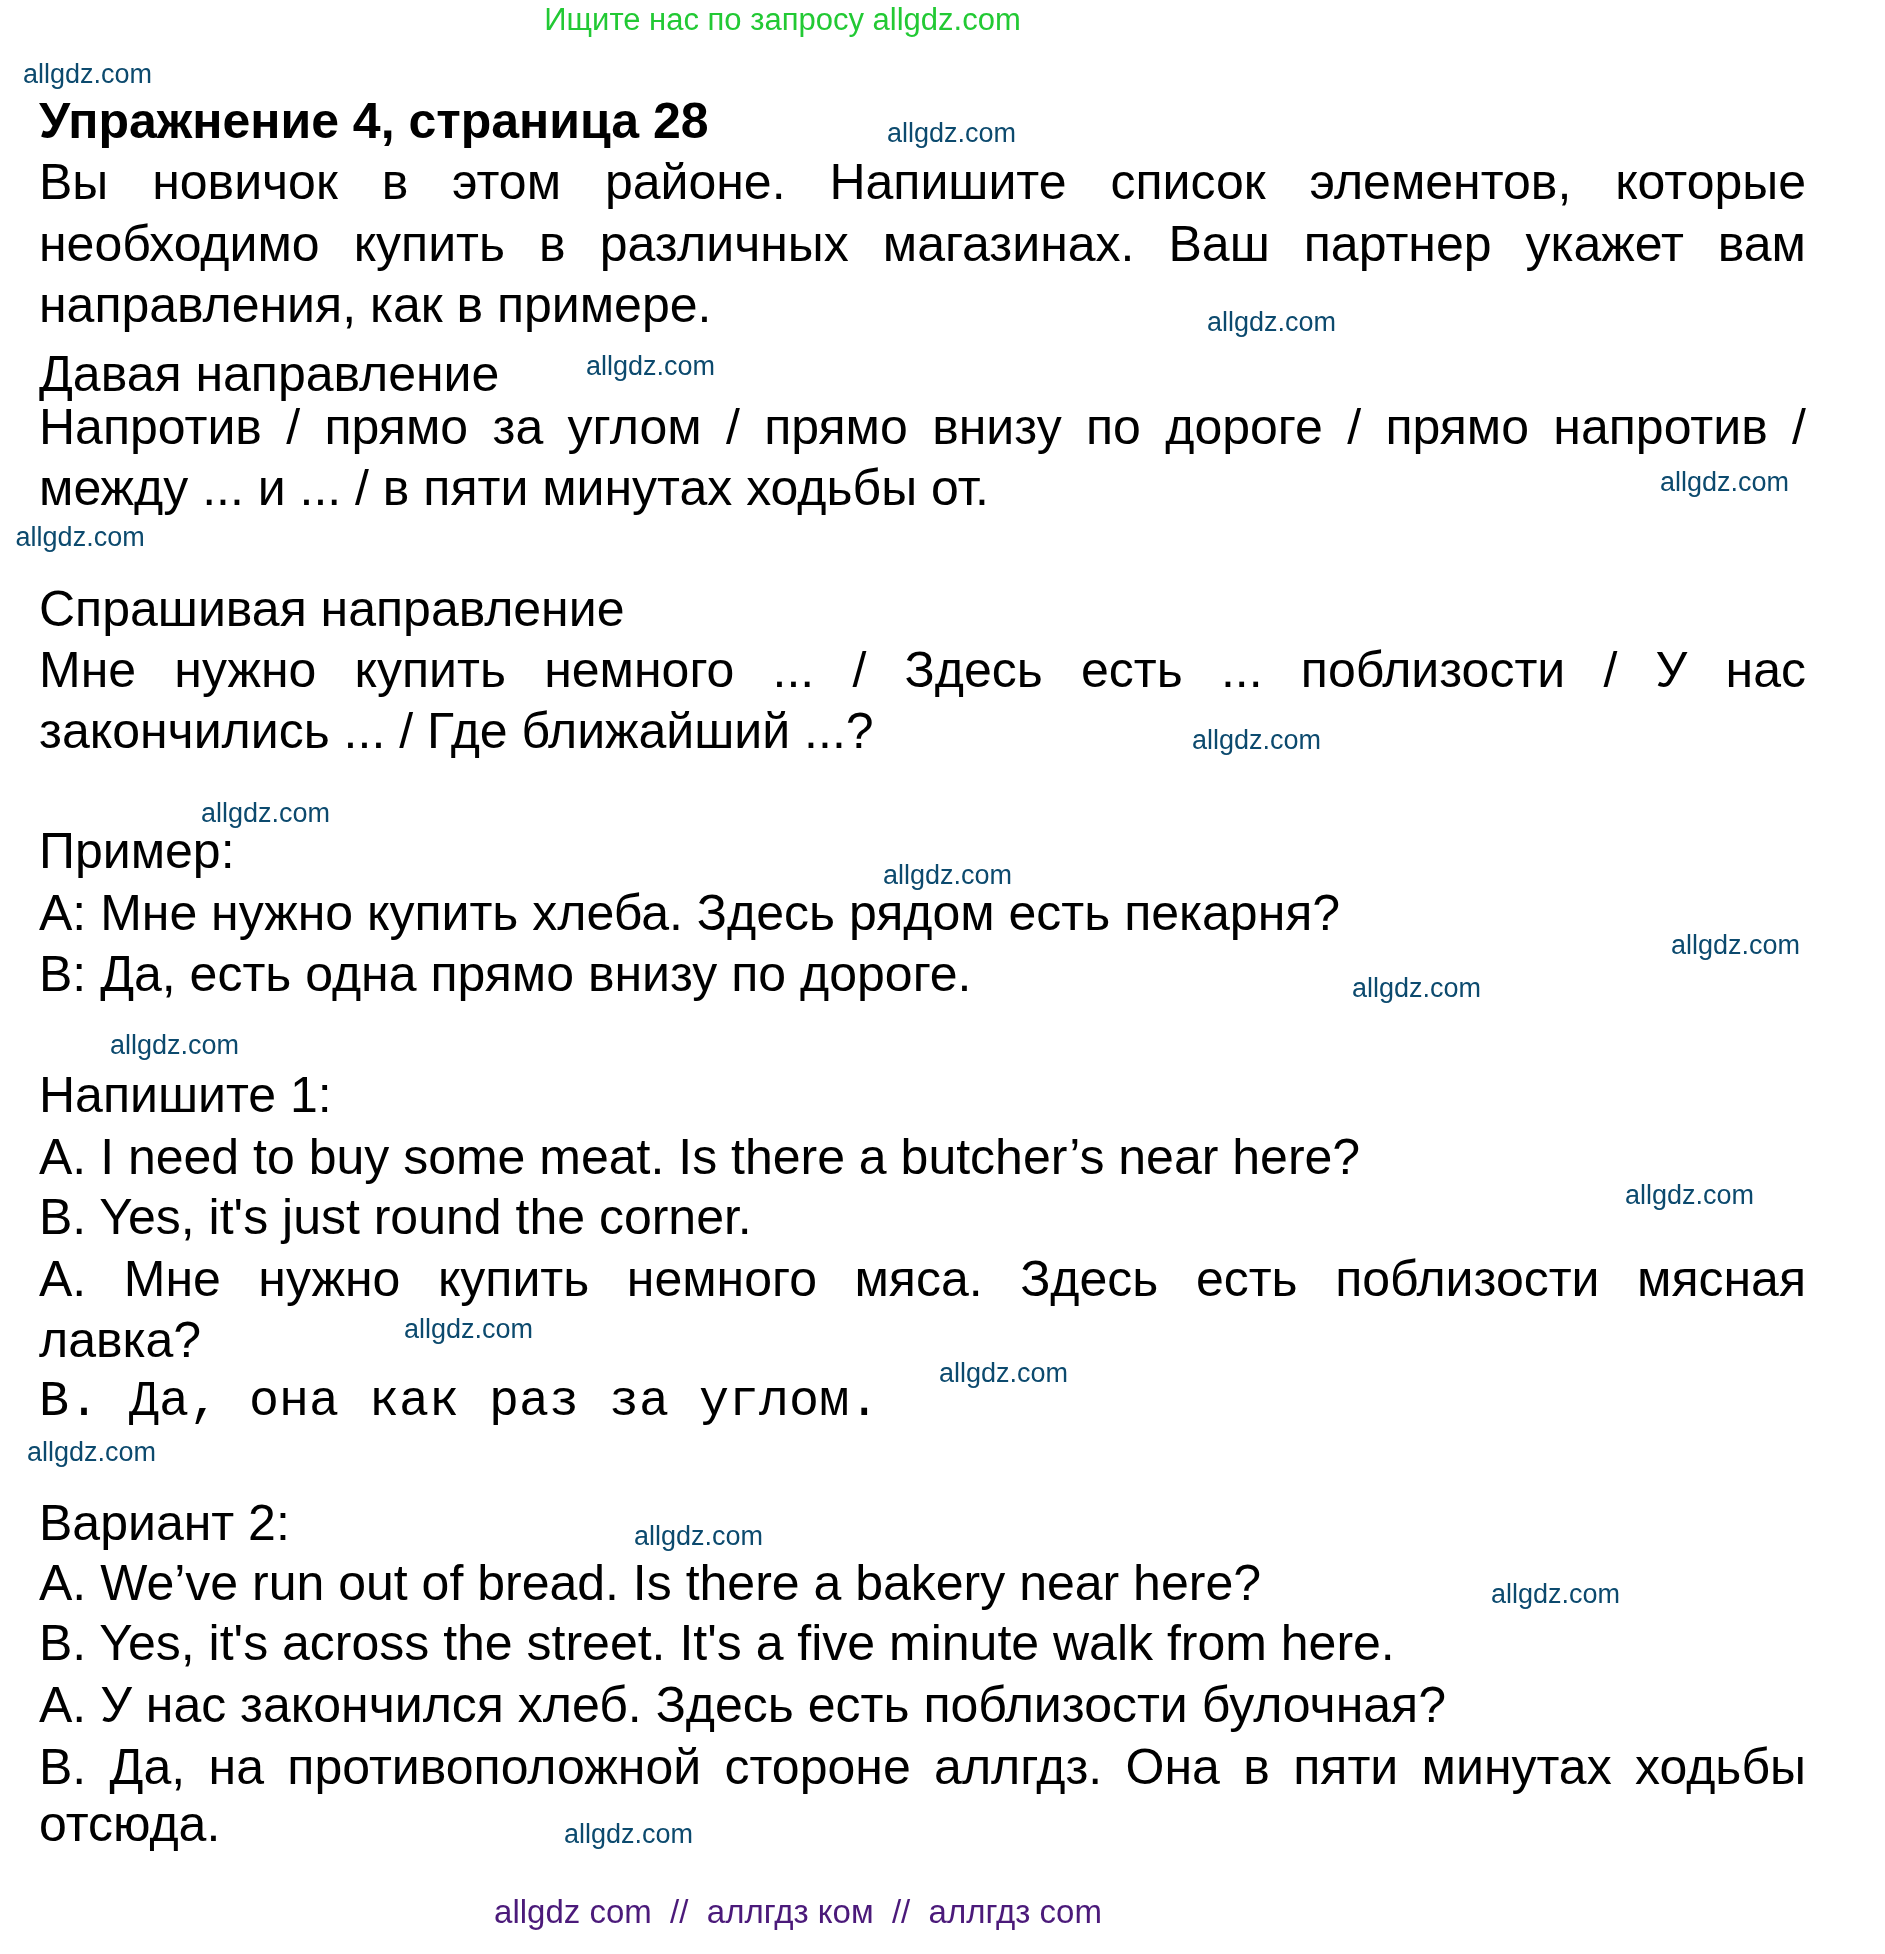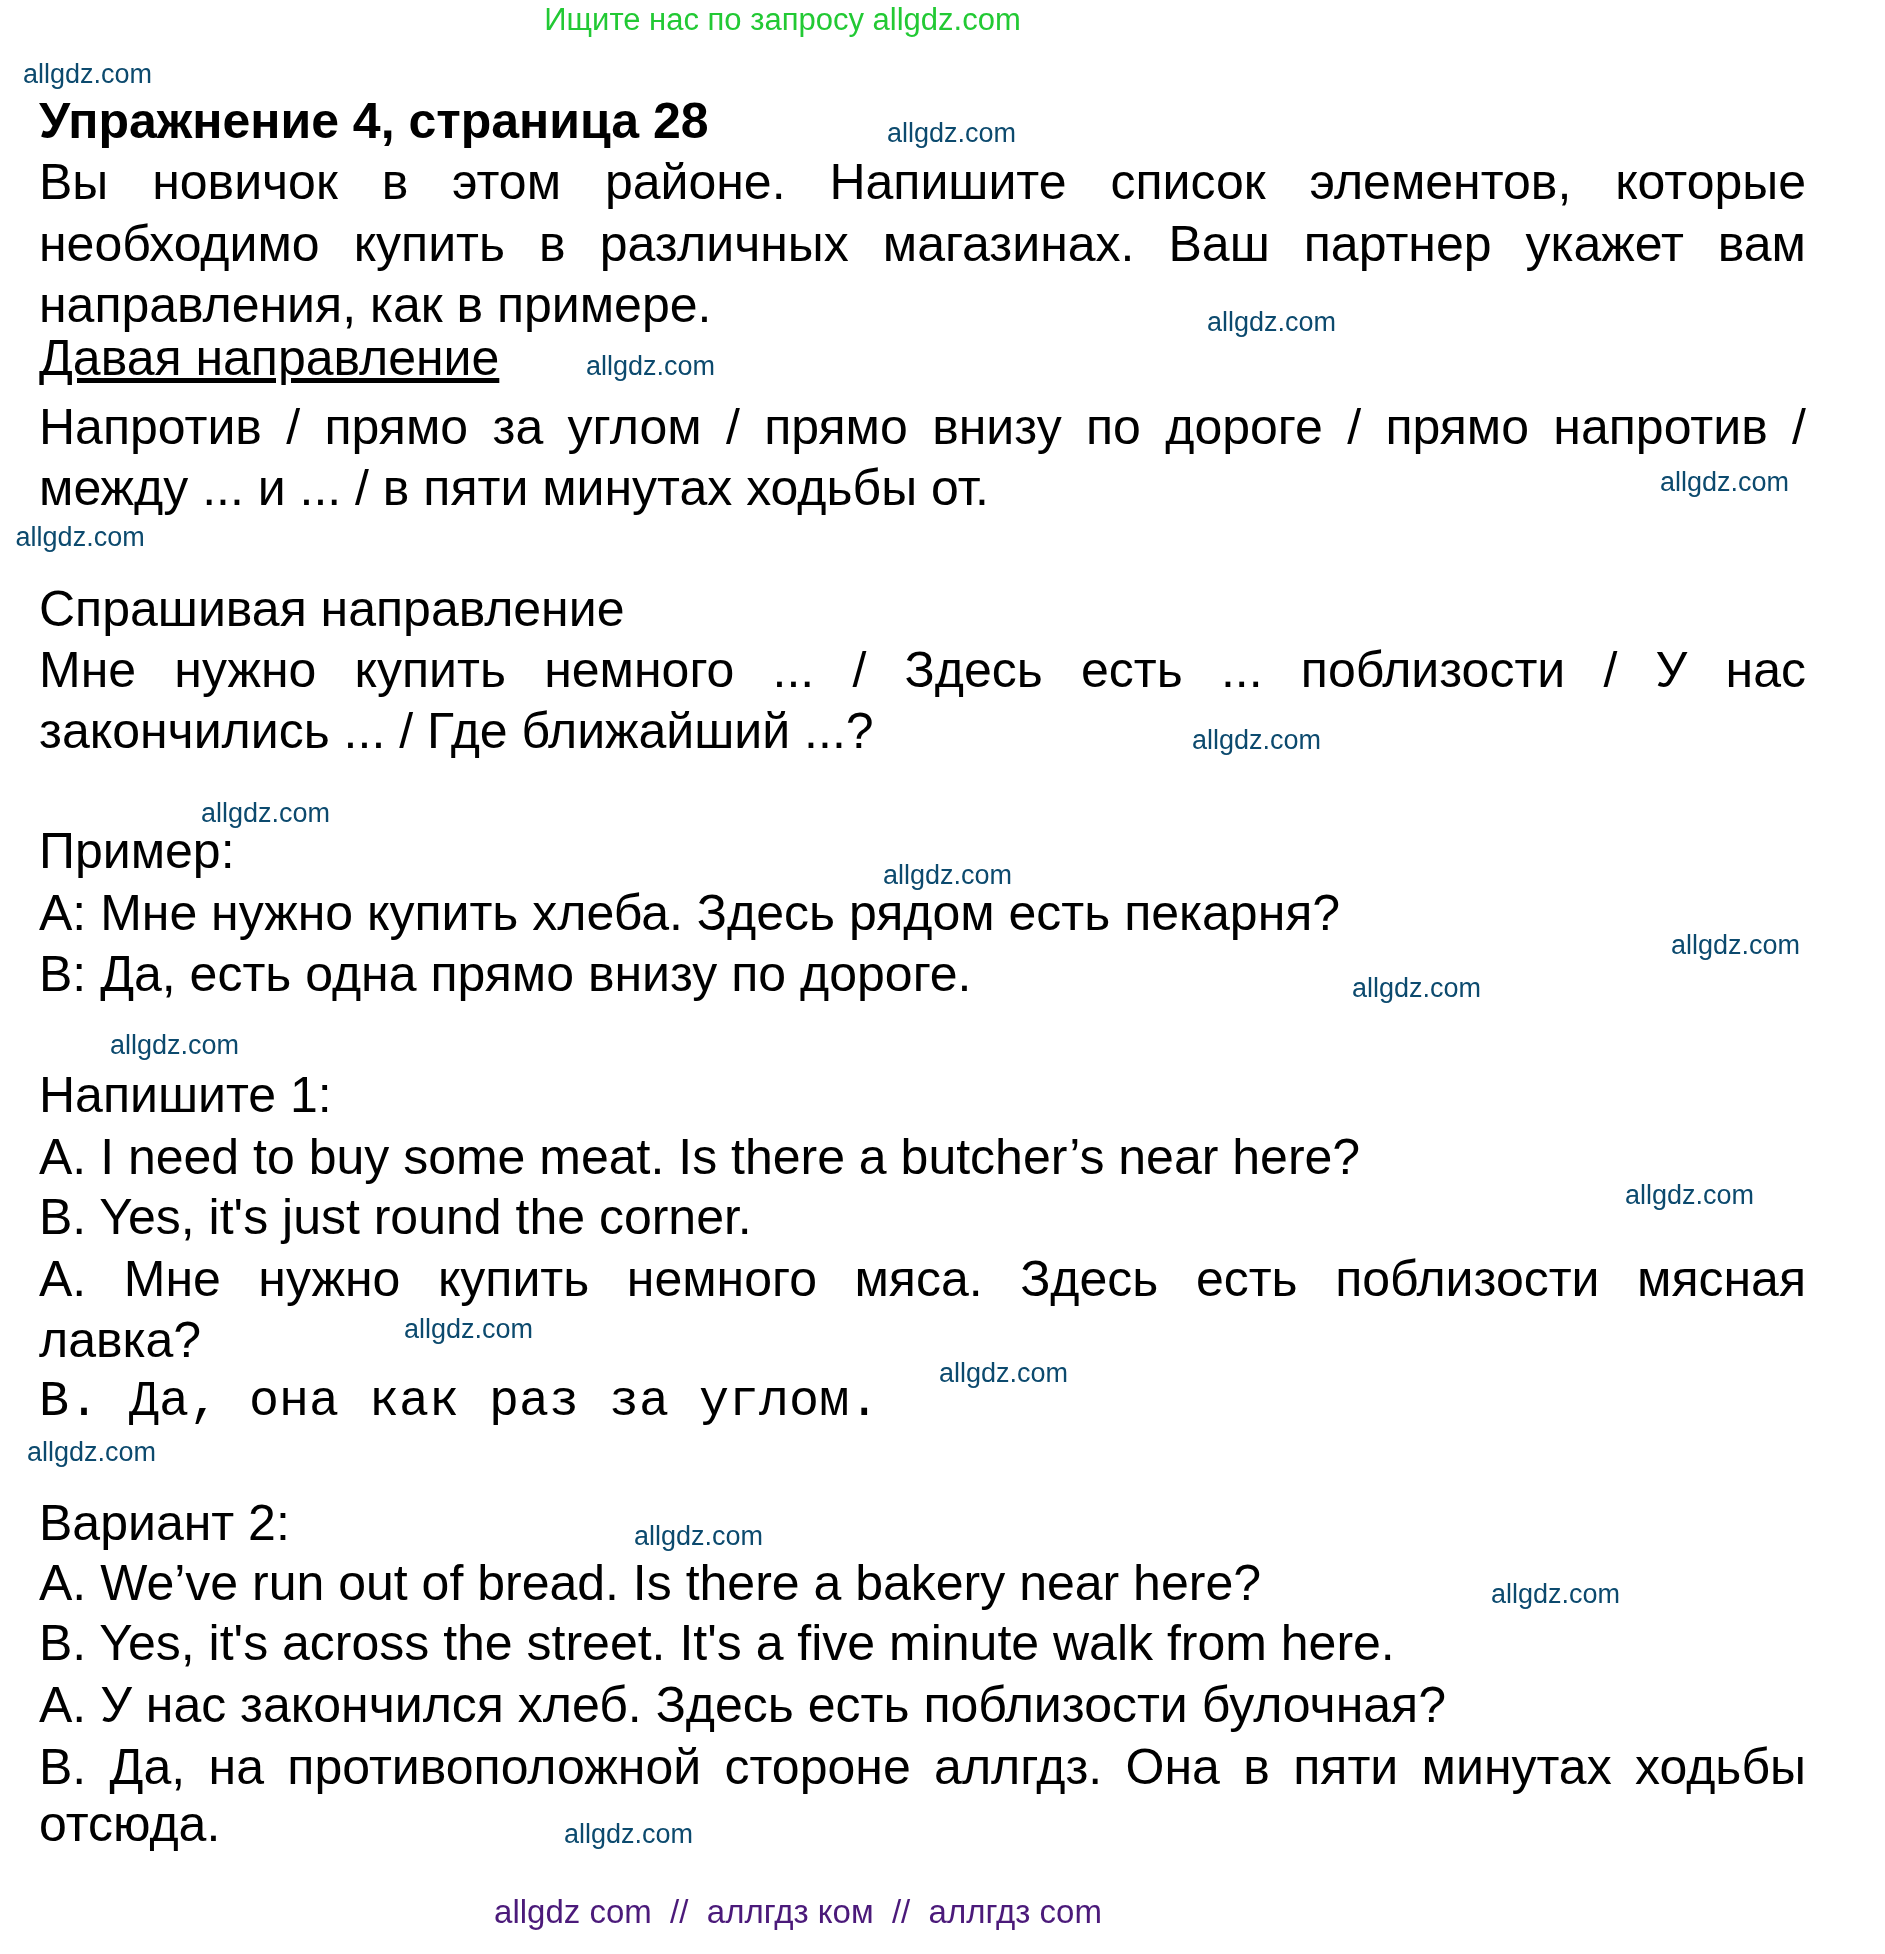--- a/index.html
+++ b/index.html
@@ -37,21 +37,21 @@
 <div class="abs wm" style="left:634px;top:1521px;">allgdz.com</div>
 <div class="abs wm" style="left:1491px;top:1579px;">allgdz.com</div>
 <div class="abs wm" style="left:564px;top:1819px;">allgdz.com</div>
 
 <div class="abs line title" style="top:91px;">Упражнение 4, страница 28</div>
 
 <div class="abs line just" style="top:152px;">Вы новичок в этом районе. Напишите список элементов, которые</div>
 <div class="abs line just" style="top:214px;">необходимо купить в различных магазинах. Ваш партнер укажет вам</div>
 <div class="abs line" style="top:275px;">направления, как в примере.</div>
 
-<div class="abs line" style="top:328px;text-decoration:underline;">Давая направление</div>
+<div class="abs line" style="top:344px;">Давая направление</div>
 <div class="abs line just" style="top:397px;">Напротив / прямо за углом / прямо внизу по дороге / прямо напротив /</div>
 <div class="abs line" style="top:458px;">между ... и ... / в пяти минутах ходьбы от.</div>
 
 <div class="abs line" style="top:579px;">Спрашивая направление</div>
 <div class="abs line just" style="top:640px;">Мне нужно купить немного ... / Здесь есть ... поблизости / У нас</div>
 <div class="abs line" style="top:701px;">закончились ... / Где ближайший ...?</div>
 
 <div class="abs line" style="top:821px;">Пример:</div>
 <div class="abs line" style="top:883px;">А: Мне нужно купить хлеба. Здесь рядом есть пекарня?</div>
 <div class="abs line" style="top:944px;">В: Да, есть одна прямо внизу по дороге.</div>

